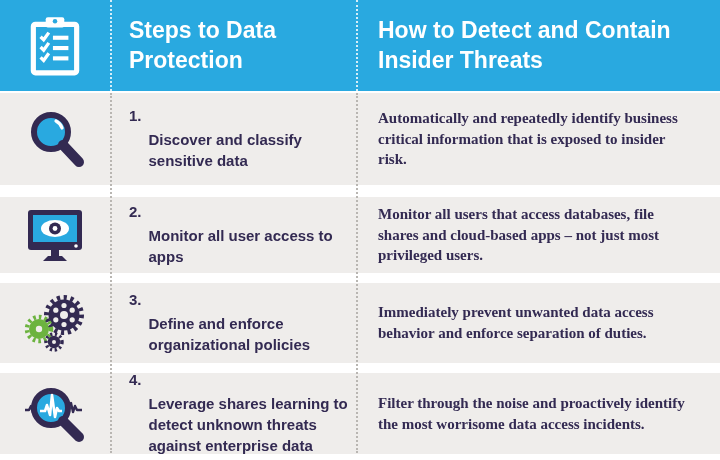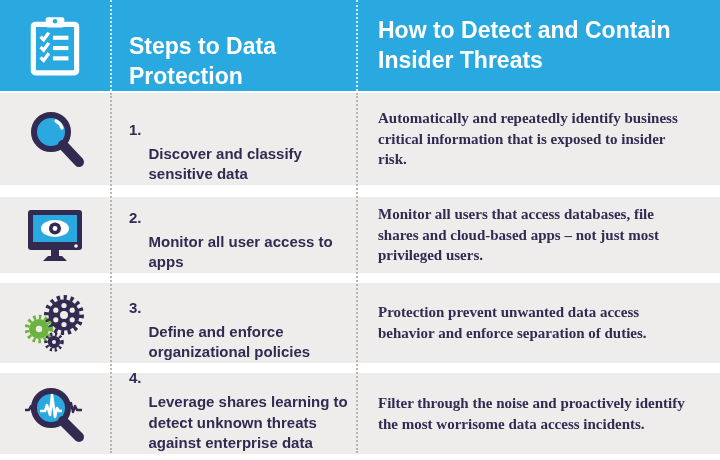--- a/index.html
+++ b/index.html
@@ -17,21 +17,21 @@
     background:#29A9E0;
     margin-bottom:2px;
   }
   .icon-col{
     width:110px;
     flex:0 0 110px;
     display:flex;align-items:center;justify-content:center;
   }
   .col1{
     width:246px;flex:0 0 246px;
-    display:flex;align-items:flex-end;
+    display:flex;align-items:center;
     box-sizing:border-box;
     padding-left:19px;
   }
   .col2{
     flex:1;
     display:flex;align-items:center;
     box-sizing:border-box;
     padding-left:22px;
   }
   .header-title{
@@ -177,21 +177,21 @@
         </svg>
       </span>
     </div>
     <div class="col1">
       <div class="step">
         <span class="step-num">3.</span>
         <span class="step-text">Define and enforce organizational policies</span>
       </div>
     </div>
     <div class="col2">
-      <div class="desc">Protection prevent unwanted data access behavior and enforce separation of duties.</div>
+      <div class="desc">Immediately prevent unwanted data access behavior and enforce separation of duties.</div>
     </div>
   </div>
 
   <div class="row row-4">
     <div class="icon-col">
       <span>
         <svg width="72" height="70" viewBox="0 0 72 70">
           <polyline points="6,31 10,31 12,27 14,34 16,31" fill="none" stroke="#332A52" stroke-width="2.4" stroke-linejoin="round"></polyline>
           <polyline points="49,29 52,24 54,33 56,27 58,31 63,31" fill="none" stroke="#332A52" stroke-width="2.4" stroke-linejoin="round"></polyline>
           <circle cx="32" cy="29" r="17" fill="#29A9E0" stroke="#332A52" stroke-width="6"></circle>

